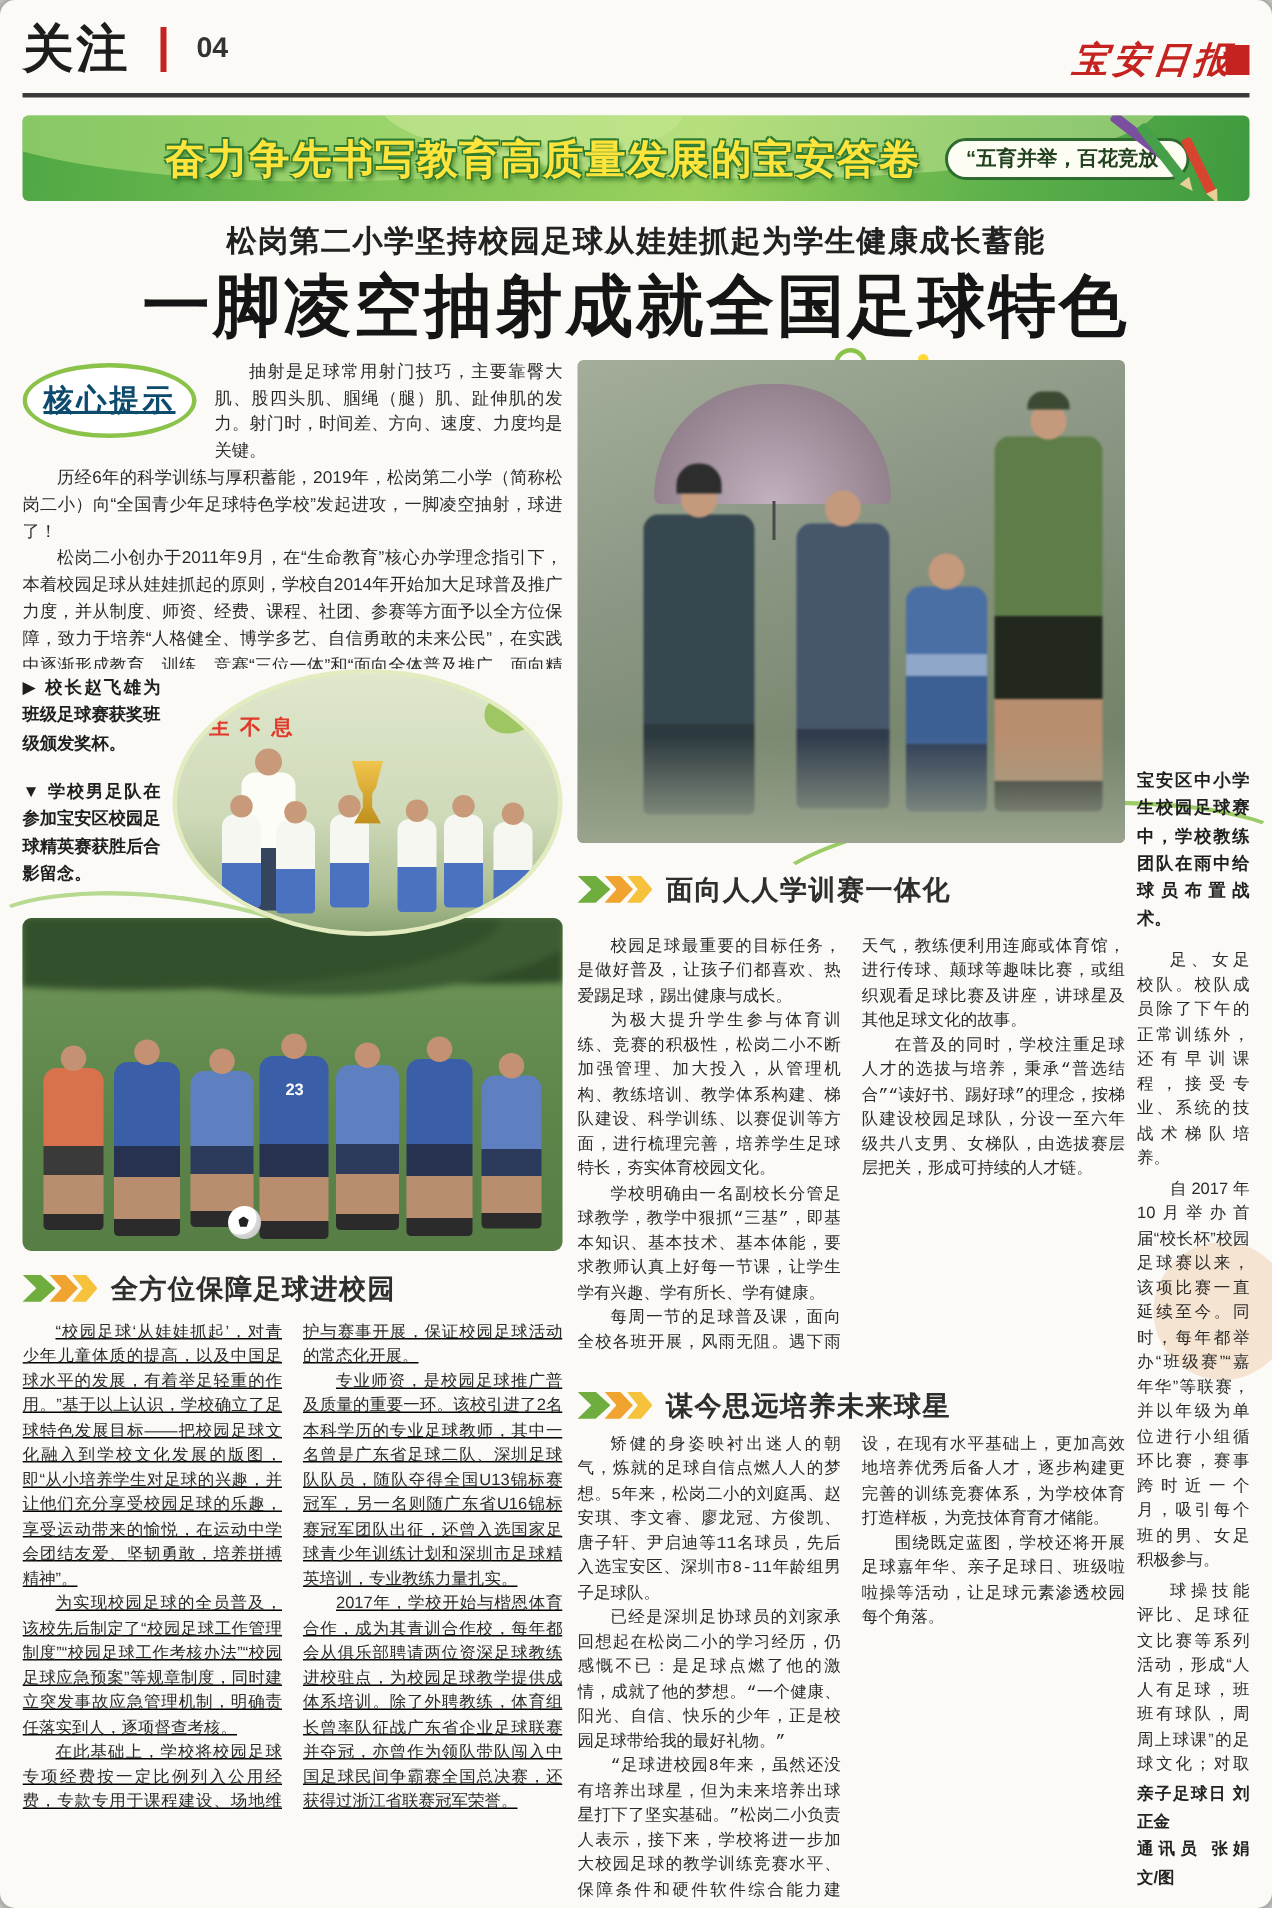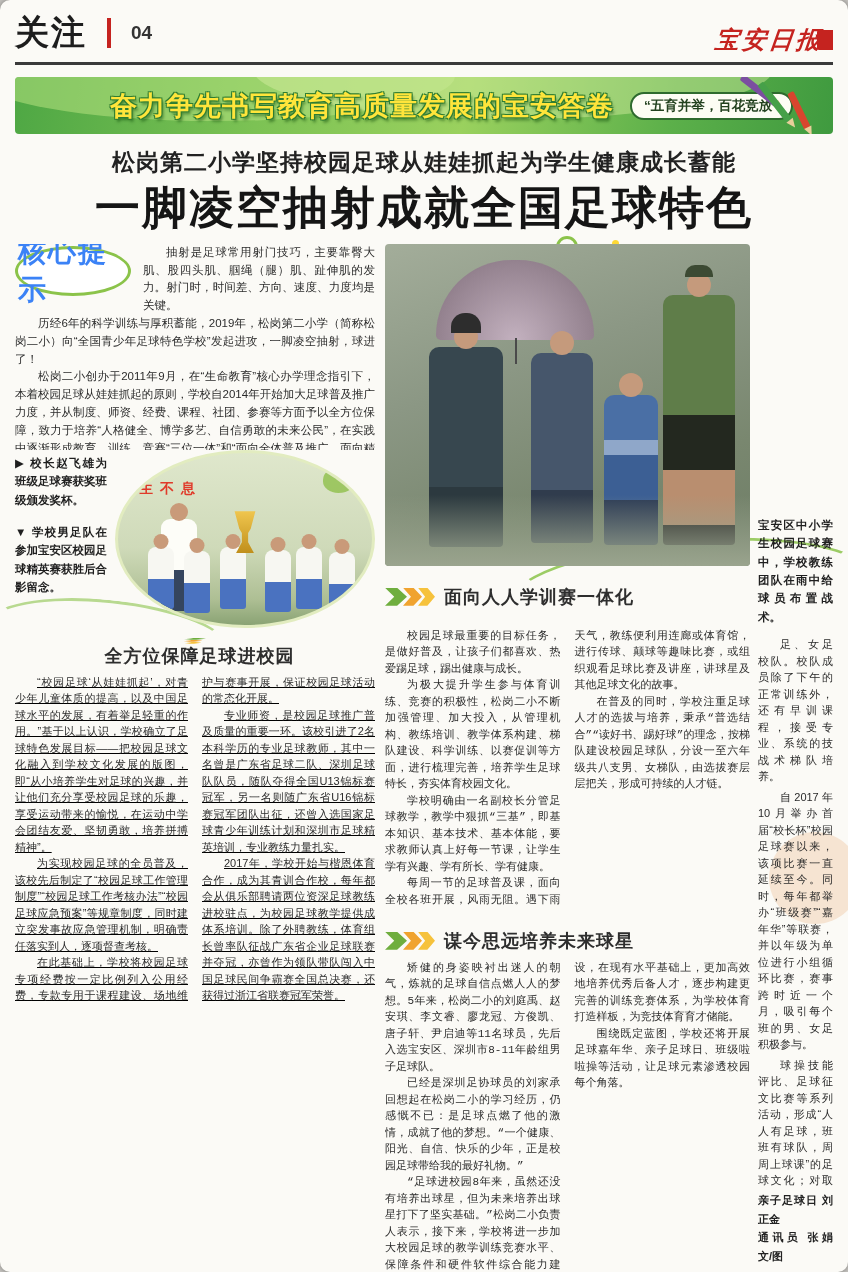--- a/index.html
+++ b/index.html
@@ -24,36 +24,36 @@
   .banner::after{content:"";position:absolute;right:60px;top:-58px;width:520px;height:100px;background:#d9f0a5;border-radius:50%;opacity:.45;}
   .banner-slogan{position:relative;z-index:2;margin-left:95px;font-size:27px;font-weight:900;color:#ffe53b;letter-spacing:1px;text-shadow:1px 1px 0 #2e7d32,-1px 1px 0 #2e7d32,1px -1px 0 #2e7d32,-1px -1px 0 #2e7d32,2px 3px 3px rgba(0,60,0,.5);}
   .banner-badge{position:relative;z-index:2;margin-left:16px;background:#fdfdf4;border:2px solid #2e6b2e;border-radius:16px;padding:3px 12px;font-size:13.5px;font-weight:bold;color:#23421f;white-space:nowrap;}
   .pencil{position:absolute;z-index:2;height:7px;border-radius:2px;}
   .pencil::after{content:"";position:absolute;right:-8px;top:-1px;border-left:9px solid #e8cf9a;border-top:4.5px solid transparent;border-bottom:4.5px solid transparent;}
   .pencil.p1{width:44px;background:#7b4fa0;right:52px;top:10px;transform:rotate(38deg);}
   .pencil.p2{width:48px;background:#46a049;right:34px;top:22px;transform:rotate(52deg);}
   .pencil.p3{width:40px;background:#d8452e;right:14px;top:30px;transform:rotate(64deg);}
 
   
-  .kicker{margin-top:13px;text-align:center;font-size:23px;font-weight:900;color:#222;letter-spacing:1px;}
+  .kicker{margin-top:13px;text-align:center;font-size:20px;font-weight:900;color:#222;letter-spacing:1px;}
   .main-title{text-align:center;font-size:45px;font-weight:900;color:#151515;letter-spacing:2px;line-height:1.15;margin-top:4px;}
 
   
   .content{display:flex;gap:10px;padding:0 15px;margin-top:10px;height:1022px;position:relative;}
   .zone-left{width:360px;flex:none;position:relative;z-index:1;}
   .zone-right{flex:1;display:flex;gap:8px;position:relative;}
   .right-main{width:365px;flex:none;position:relative;z-index:1;font-family:Liberation Mono, monospace;}
   .right-narrow{flex:1;display:flex;flex-direction:column;position:relative;z-index:1;}
 
   p.body{margin:0;text-indent:2em;text-align:justify;font-size:11px;line-height:1.5;color:#2b2b2b;}
   .caption{font-size:11.5px;font-weight:bold;color:#1f1f1f;line-height:1.6;text-align:justify;}
 
   
   .coretip{height:206px;overflow:hidden;}
-  .tipbadge{float:left;width:110px;height:44px;border:3px solid #8bc34a;border-radius:50%;display:flex;align-items:center;justify-content:center;font-size:28px;font-weight:900;color:#3b82f6;background:#fff;margin:2px 12px 8px 0;letter-spacing:2px;}
+  .tipbadge{float:left;width:110px;height:44px;border:3px solid #8bc34a;border-radius:50%;display:flex;align-items:center;justify-content:center;font-size:20px;font-weight:900;color:#0c4a6e;background:#fff;margin:2px 12px 8px 0;letter-spacing:2px;text-decoration:underline;}
   .coretip p.body{font-size:11.5px;line-height:1.55;}
 
   
   .photorow{display:flex;height:178px;margin-top:0;}
   .capcol{width:100px;flex:none;padding:4px 8px 0 0;box-sizing:border-box;}
   .capcol .caption{margin-bottom:14px;}
 
   .oval-photo{flex:1;border-radius:50%;border:3px solid #e2ecc0;position:relative;overflow:hidden;background:linear-gradient(#dfe7cc 0%,#cfdab9 55%,#aebf94 85%,#8aa374 100%);z-index:2;}
   .oval-banner{position:absolute;top:16%;width:100%;text-align:left;font-size:14px;font-weight:900;color:#e03a2a;letter-spacing:7px;}
   .kid{position:absolute;bottom:16px;width:26px;height:62px;border-radius:8px 8px 3px 3px;background:linear-gradient(#f7f7f2 0 52%,#4a72c0 52% 100%);}
@@ -178,22 +178,35 @@
           <span class="kid k2"></span>
           <span class="kid k3"></span>
           <span class="kid k4"></span>
           <span class="kid k5"></span>
           <span class="kid k6"></span>
           <div class="trophy"></div>
           <div class="oval-green"></div>
         </div>
       </div>
 
-
-      <div class="sec-h" style="margin-top:10px;flex-direction:column;">
+      <div class="team-photo">
+        <div class="trees"></div>
+        <div class="player orange" style="left:4%;bottom:14px;width:40px;height:108px;"></div>
+        <div class="player" style="left:17%;bottom:10px;width:44px;height:116px;"></div>
+        <div class="player alt" style="left:31%;bottom:16px;width:42px;height:104px;"></div>
+        <div class="player" style="left:44%;bottom:8px;width:46px;height:122px;">
+          <span class="jersey-num">23</span>
+        </div>
+        <div class="player alt" style="left:58%;bottom:14px;width:42px;height:110px;"></div>
+        <div class="player" style="left:71%;bottom:10px;width:44px;height:118px;"></div>
+        <div class="player alt" style="left:85%;bottom:15px;width:40px;height:102px;"></div>
+        <div class="ball" style="left:38%;bottom:8px;"></div>
+      </div>
+
+      <div class="sec-h" style="margin-top:10px;">
         <span class="chev c1"></span>
         <span class="chev c2"></span>
         <span class="chev c3"></span>
         <span class="txt">全方位保障足球进校园</span>
       </div>
       <div class="two-col left-cols">
         <p class="body">“校园足球‘从娃娃抓起’，对青少年儿童体质的提高，以及中国足球水平的发展，有着举足轻重的作用。”基于以上认识，学校确立了足球特色发展目标——把校园足球文化融入到学校文化发展的版图，即“从小培养学生对足球的兴趣，并让他们充分享受校园足球的乐趣，享受运动带来的愉悦，在运动中学会团结友爱、坚韧勇敢，培养拼搏精神”。</p>
         <p class="body">为实现校园足球的全员普及，该校先后制定了“校园足球工作管理制度”“校园足球工作考核办法”“校园足球应急预案”等规章制度，同时建立突发事故应急管理机制，明确责任落实到人，逐项督查考核。</p>
         <p class="body">在此基础上，学校将校园足球专项经费按一定比例列入公用经费，专款专用于课程建设、场地维护与赛事开展，保证校园足球活动的常态化开展。</p>
         <p class="body">专业师资，是校园足球推广普及质量的重要一环。该校引进了2名本科学历的专业足球教师，其中一名曾是广东省足球二队、深圳足球队队员，随队夺得全国U13锦标赛冠军，另一名则随广东省U16锦标赛冠军团队出征，还曾入选国家足球青少年训练计划和深圳市足球精英培训，专业教练力量扎实。</p>

